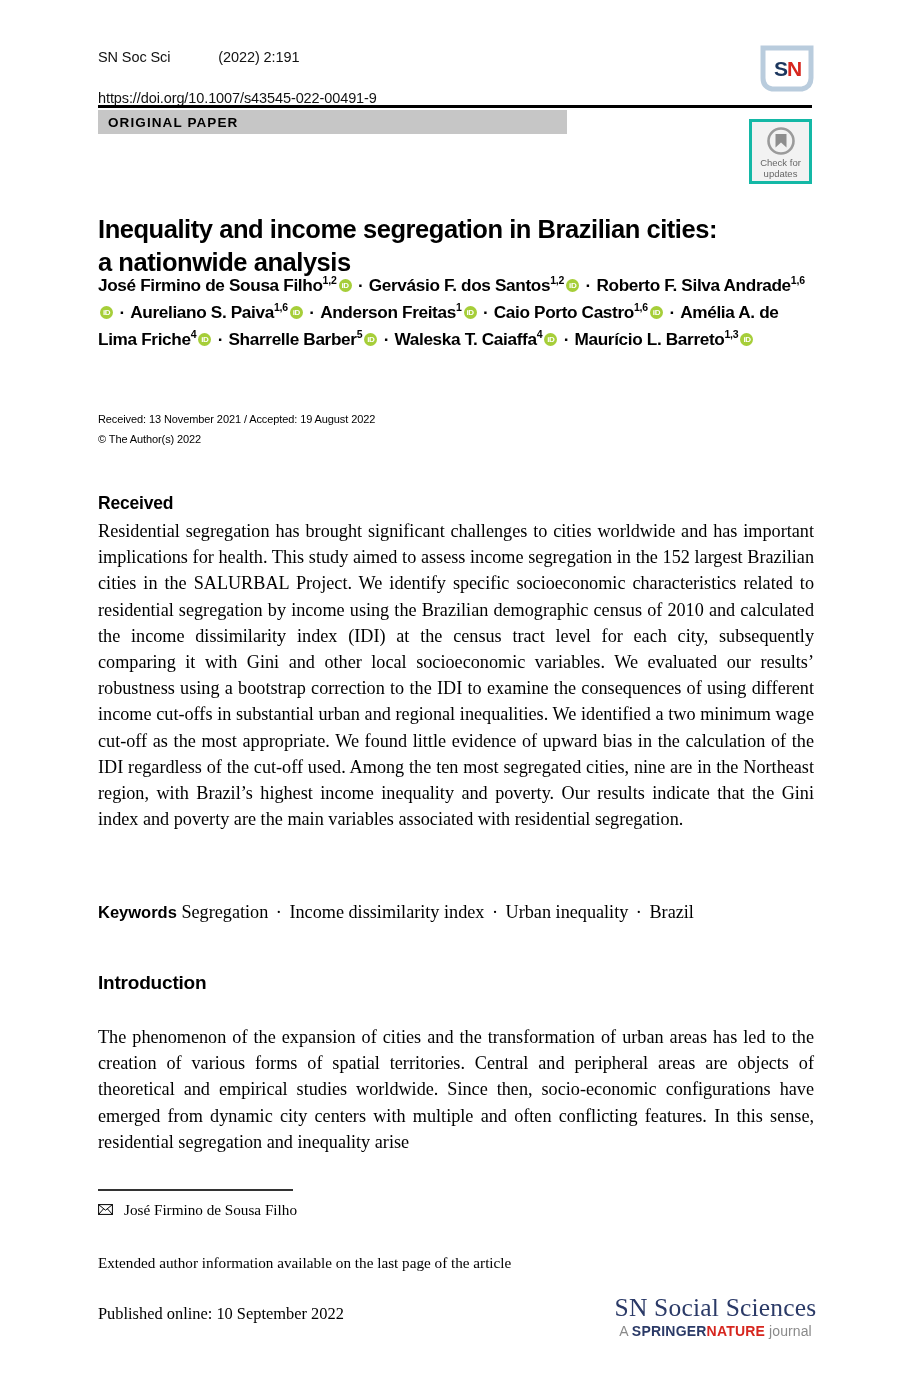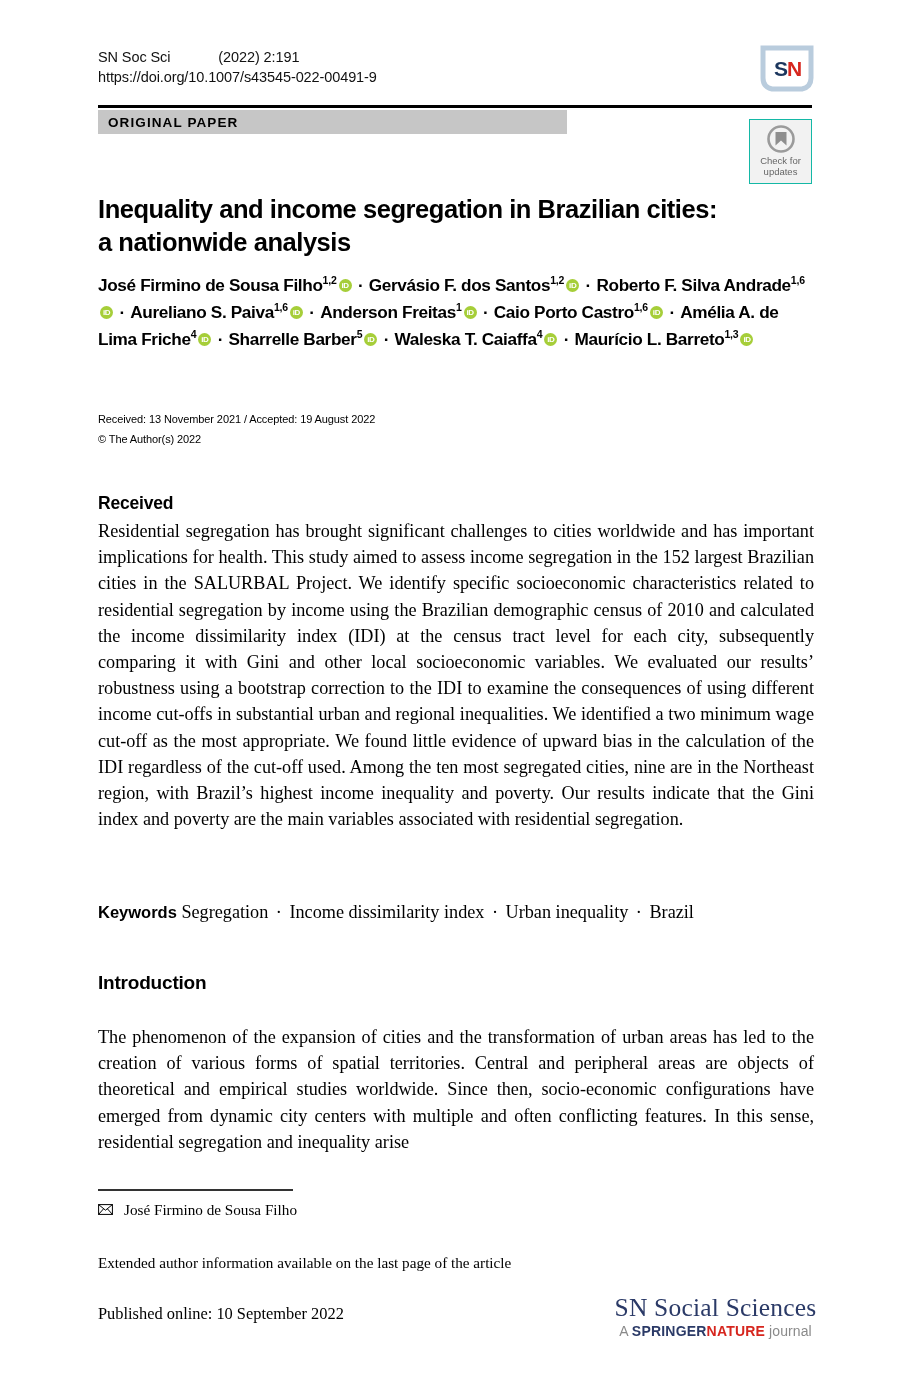--- a/index.html
+++ b/index.html
@@ -30,21 +30,21 @@
     left: 98px;
     top: 47px;
     font-family: "Liberation Sans", "DejaVu Sans", sans-serif;
     font-size: 14.5px;
     line-height: 20px;
     color: #111;
     letter-spacing: -0.1px;
   }
   .journal-head .line1 span.jname { display: inline-block; }
   .journal-head .line1 span.jvol { display: inline-block; margin-left: 48px; }
-  .journal-head .doi { display: block; }
+  .journal-head .doi { display: block; margin-top: 21px; }
 
   .sn-logo {
     position: absolute;
     left: 760px;
     top: 45px;
     width: 54px;
     height: 48px;
   }
   .sn-logo svg { display: block; }
 
@@ -77,42 +77,42 @@
     line-height: 19px;
   }
 
   .check-updates {
     position: absolute;
     left: 749px;
     top: 119px;
     width: 63px;
     height: 65px;
     background: #f2f2f2;
-    border: 1px solid #14b8a6;
+    border: 3px solid #14b8a6;
     box-sizing: border-box;
     text-align: center;
   }
   .check-updates .cu-mark {
     margin: 4px auto 1px auto;
     width: 30px;
     height: 30px;
   }
   .check-updates .cu-text {
     font-family: "Liberation Sans", "DejaVu Sans", sans-serif;
     font-size: 9.5px;
     line-height: 11px;
     color: #666;
     letter-spacing: 0px;
   }
 
   
   .title {
     position: absolute;
     left: 98px;
-    top: 176px;
+    top: 196px;
     width: 700px;
     font-family: "Liberation Sans", "DejaVu Sans", sans-serif;
     font-weight: bold;
     font-size: 25.5px;
     line-height: 33px;
     letter-spacing: -0.45px;
     color: #000;
   }
   .title .tline { display: block; }
 

